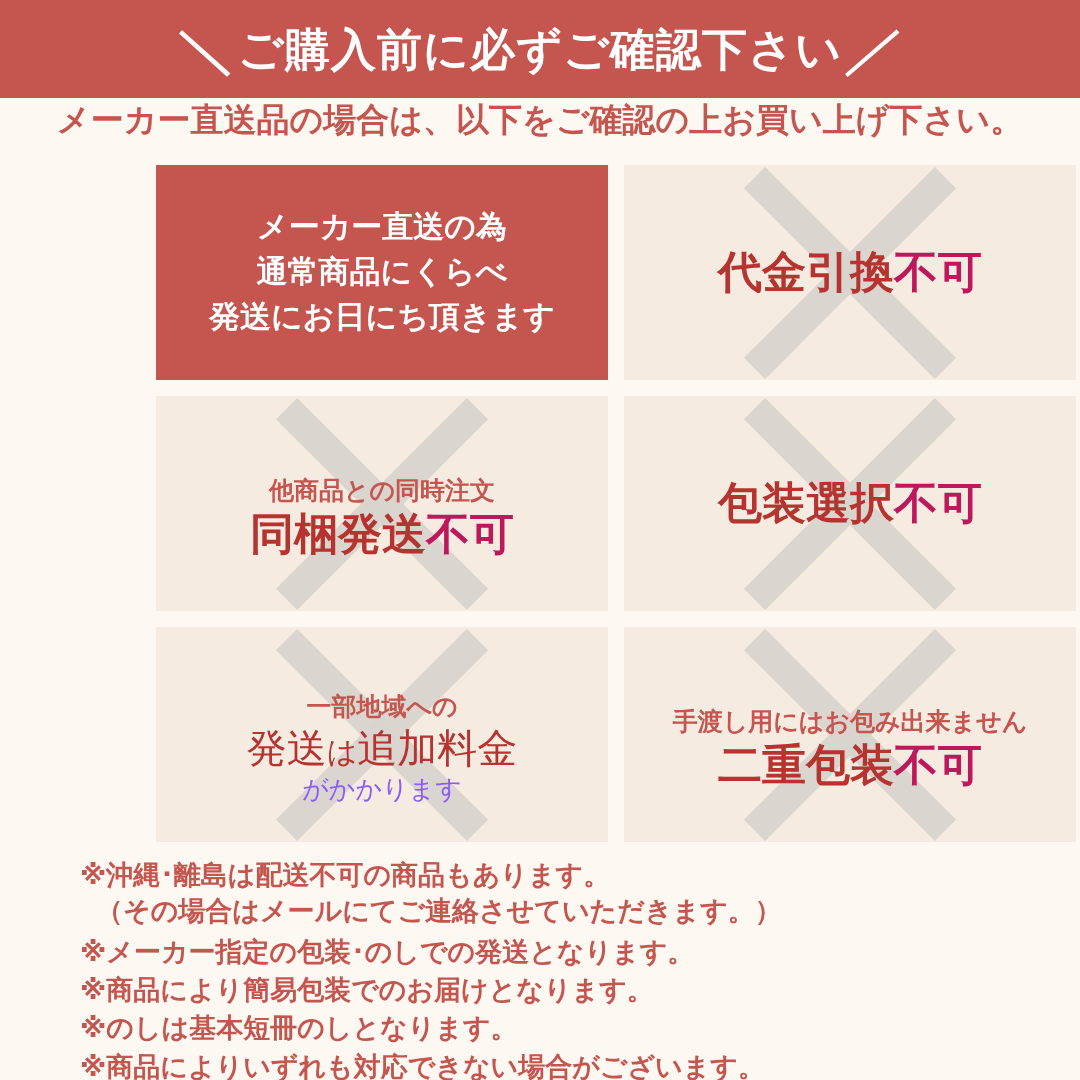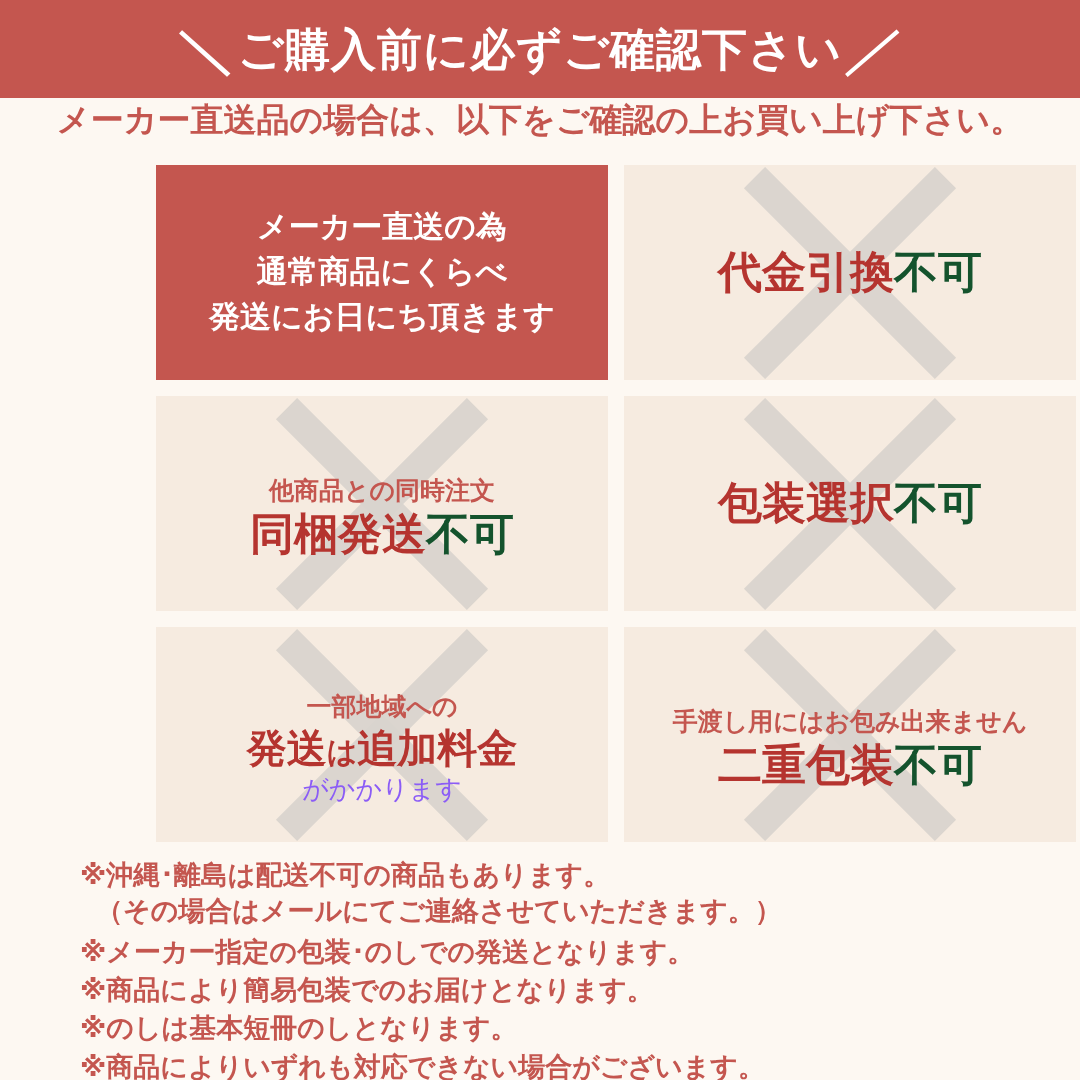--- a/index.html
+++ b/index.html
@@ -125,26 +125,26 @@
     line-height: 1.35;
     margin-top: 28px;
   }
   .t-big {
     color: #b5342f;
     font-size: 44px;
     font-weight: bold;
     line-height: 1.2;
   }
   .t-big .muted {
-    color: #14532d;
+    color: #be185d;
   }
   .t-mid {
     color: #b5342f;
     font-size: 40px;
-    font-weight: bold;
+    font-weight: normal;
     line-height: 1.25;
   }
   .t-mid .small-red {
     font-size: 30px;
   }
   .t-tail {
     color: #8b5cf6;
     font-size: 26px;
     font-weight: normal;
     line-height: 1.3;

